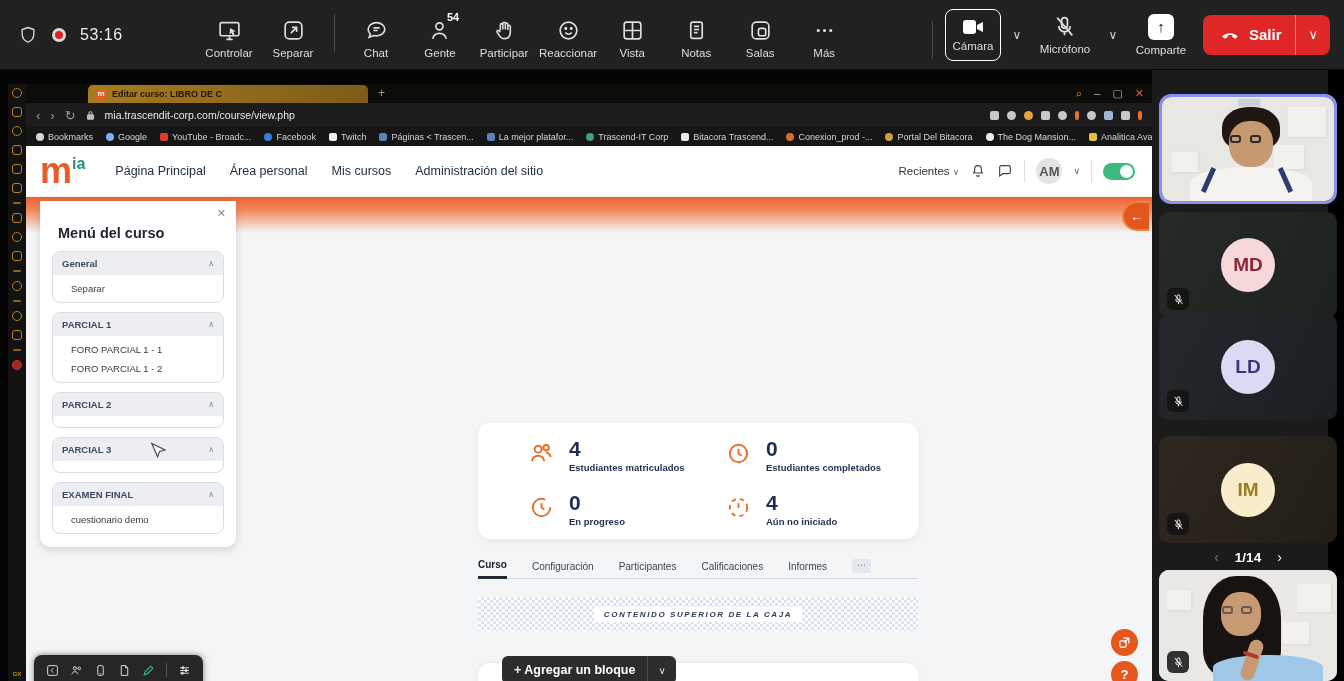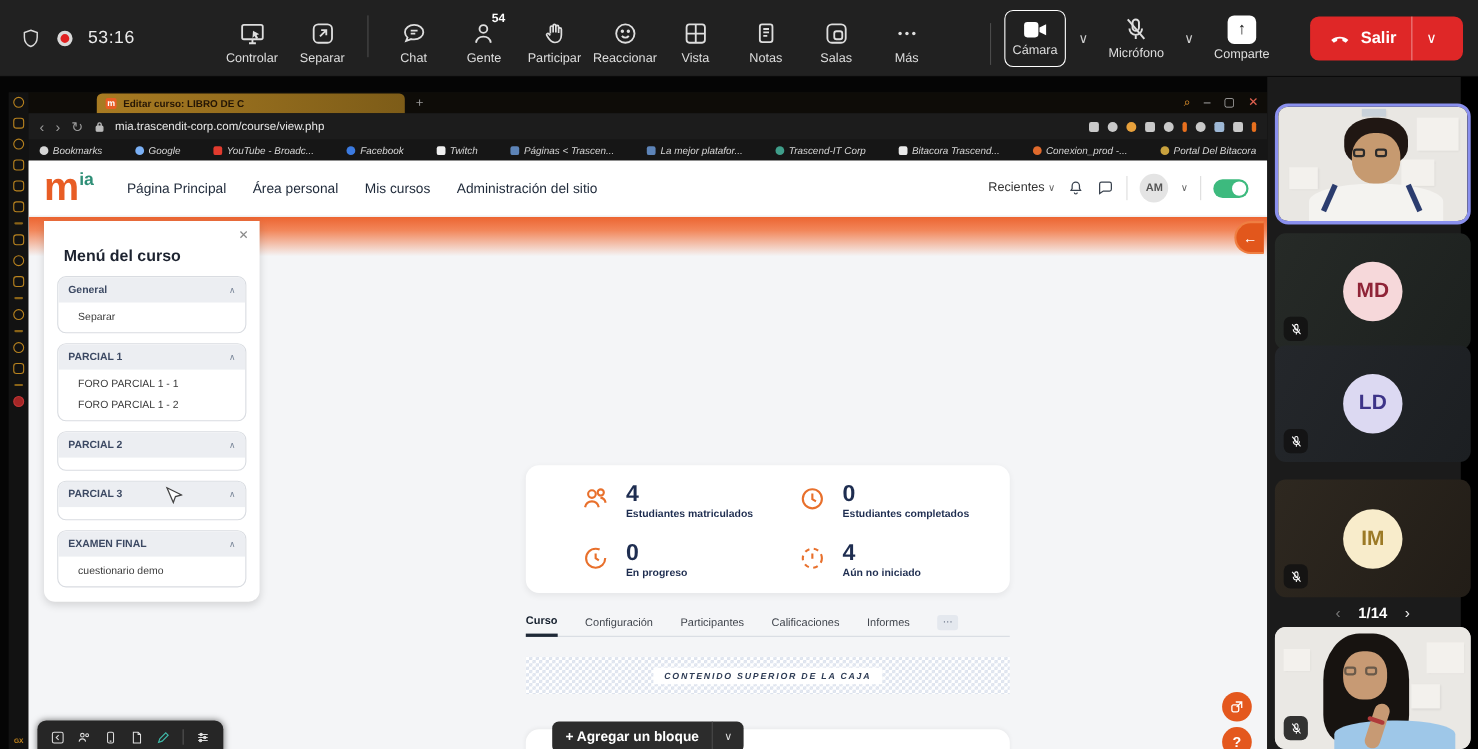--- a/index.html
+++ b/index.html
@@ -21,22 +21,22 @@
   .zt-div { width:1px; height:38px; background:#4b4b4b; margin:10px 6px 0; }
   .badge54 { position:absolute; top:7px; left:36px; color:#fff; font-size:11px; font-weight:bold; }
   .zt-right { margin-left:auto; display:flex; align-items:center; gap:6px; padding-right:14px; }
   .cam-box { width:56px; height:52px; border:1.5px solid #fff; border-radius:8px;
              display:flex; flex-direction:column; align-items:center; justify-content:center; gap:3px; }
   .cam-box svg { width:24px; height:20px; }
   .chev-sm { color:#cfcfcf; font-size:12px; width:20px; text-align:center; }
   .share-sq { width:26px; height:26px; background:#fff; border-radius:6px; display:flex;
               align-items:center; justify-content:center; color:#111; font-weight:bold; font-size:15px; }
   .mic-col, .share-col { display:flex; flex-direction:column; align-items:center; gap:4px; min-width:64px; }
-  .salir { margin-left:24px; height:40px; background:#df2727; border-radius:8px; display:flex;
-           align-items:center; padding:0 12px 0 16px; }
+  .salir { margin-left:4px; height:40px; background:#df2727; border-radius:8px; display:flex;
+           align-items:center; padding:0 0 0 16px; }
   .salir-txt { color:#fff; font-weight:bold; font-size:15px; margin-left:8px; }
   .salir-div { width:1px; height:40px; background:rgba(255,255,255,.45); margin-left:14px; }
   .salir-chev { color:#fff; font-size:13px; padding:0 12px; }
 
   
   .stage { position:absolute; left:0; top:70px; width:1152px; height:611px; background:#050505; }
   .browser { position:absolute; left:8px; top:14px; width:1144px; height:597px; background:#161616; }
 
   .gx { position:absolute; left:0; top:0; width:18px; height:597px; background:#121212;
         display:flex; flex-direction:column; align-items:center; padding-top:4px; gap:9px; }
@@ -60,36 +60,36 @@
   .wc-close { color:#e0614f !important; }
 
   .curl { position:absolute; left:18px; top:19px; right:0; height:24px; background:#1c1c1c;
           display:flex; align-items:center; gap:10px; padding:0 10px; }
   .curl .nav { color:#9a9a9a; font-size:13px; }
   .url-txt { color:#e8e8e8; font-size:10.5px; }
   .ext-row { margin-left:auto; display:flex; align-items:center; gap:8px; }
   .exti { width:9px; height:9px; border-radius:2px; }
 
   .cbm { position:absolute; left:18px; top:43px; right:0; height:19px; background:#161616;
-         display:flex; gap:30px; padding:0 10px; overflow:hidden;font-style:italic; }
+         display:flex; gap:13px; padding:0 10px; overflow:hidden; }
   .bm { display:flex; align-items:center; gap:4px; color:#d6d6d6; font-size:9px; white-space:nowrap; }
   .bm-ico { width:8px; height:8px; border-radius:2px; flex:none; }
 
   
   .page { position:absolute; left:18px; top:62px; right:0; bottom:0; background:#fff; overflow:hidden; }
   .mheader { position:absolute; left:0; top:0; right:0; height:51px; background:#fff;
              border-bottom:1px solid #ececec; display:flex; align-items:center; padding:0 17px 0 14px; z-index:5; }
   .logo-m { color:#e85d25; font-size:36px; font-weight:bold; line-height:.8; }
   .logo-ia { color:#2f8f77; font-size:16px; font-weight:bold; vertical-align:14px; }
   .mnav { display:flex; gap:24px; margin-left:30px; }
   .mnav span { color:#1f2a3a; font-size:12.5px; }
   .mh-right { margin-left:auto; display:flex; align-items:center; gap:11px; color:#333; }
   .recientes { font-size:11.5px; color:#333;margin-left:12px; }
   .mh-div { width:1px; height:22px; background:#ddd; }
-  .avatar { width:26px; height:26px; border-radius:50%; background:#e4e4e4; color:#555; font-size:10px;
+  .avatar { width:26px; height:26px; border-radius:50%; background:#e4e4e4; color:#555; font-size:13px;
             font-weight:bold; display:flex; align-items:center; justify-content:center; }
   .toggle { width:32px; height:17px; background:#3dba7e; border-radius:9px; position:relative; }
   .toggle::after { content:""; position:absolute; right:2px; top:2px; width:13px; height:13px;
                    border-radius:50%; background:#fff; }
 
   .mbody { position:absolute; left:0; top:51px; right:0; bottom:0; background:#f4f5f7; overflow:hidden; }
   .oband { position:absolute; left:0; top:0; right:0; height:36px;
            background:linear-gradient(180deg,#ec6430 0%, #f2875b 35%, rgba(244,245,247,0) 100%); }
 
   

